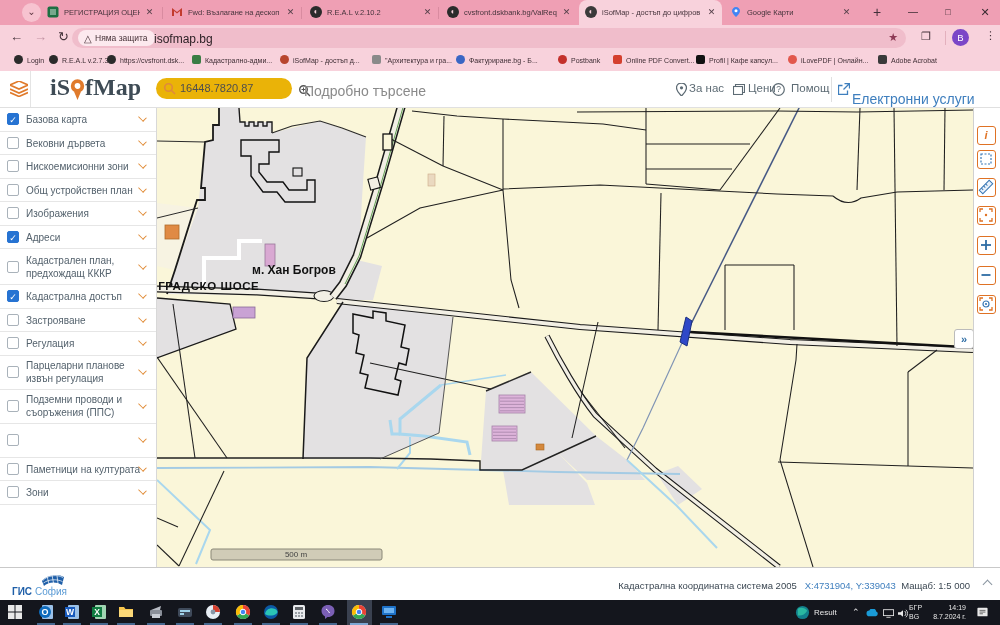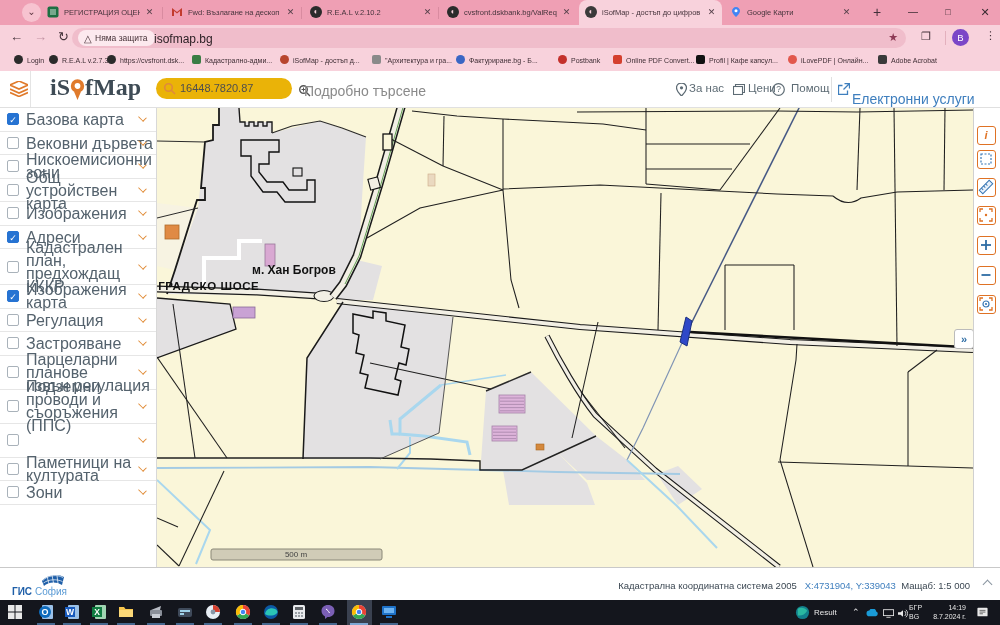--- a/index.html
+++ b/index.html
@@ -37,21 +37,21 @@
   #dsr { position:absolute; left:304px; top:12px; font-size:14px; color:#8a8a8a; }
   .hlink { position:absolute; top:11px; font-size:11.5px; color:#5d6b74; }
   #esv { position:absolute; top:11px; font-size:14px; color:#3f7fbe;margin-top:9px; }
   #hdiv2 { position:absolute; left:831px; top:6px; width:1px; height:25px; background:#e0e0e0; }
   
   #main { position:relative; width:1000px; height:459px; display:flex; }
   #sidebar { width:157px; height:459px; background:#fff; border-right:1px solid #d8d8d8; overflow:hidden; }
   .lrow { position:relative; border-bottom:1px solid #e6e6e6; }
   .lrow .cb { position:absolute; left:7px; top:50%; margin-top:-6px; width:12px; height:12px; border:1px solid #a9b2ba; border-radius:2px; background:#fff; }
   .lrow .cb.on { background:#2673d2; border-color:#2673d2; color:#fff; font-size:9px; line-height:12px; text-align:center; }
-  .lrow .lt { position:absolute; left:26px; top:50%; transform:translateY(-50%); font-size:16px; color:#54626d; line-height:13px; }
+  .lrow .lt { position:absolute; left:26px; top:50%; transform:translateY(-50%); font-size:10px; color:#54626d; line-height:13px; }
   .lrow .ch { position:absolute; right:8px; top:50%; margin-top:-5px; width:9px; height:9px; }
   .lrow .ch:before { content:""; position:absolute; left:0; top:0px; width:6px; height:6px; border-right:1.6px solid #e08a35; border-bottom:1.6px solid #e08a35; transform:rotate(45deg) scale(1,0.75); }
   .r1 { height:23.5px; }
   .r2 { height:34px; }
   #mapbox { position:relative; width:816px; height:459px; background:#faf6d9; overflow:hidden; }
   #toolstrip { position:relative; width:26px; height:459px; background:#fff; border-left:1px solid #d0d0d0; }
   .mtool { position:absolute; left:3px; width:19px; height:19px; background:#fff; border:1.5px solid #df7224; border-radius:3px; }
   #expbtn { position:absolute; left:797px; top:221px; width:20px; height:20px; background:#fff; border:1px solid #bbb; border-radius:3px; color:#2e6da4; font-size:11px; font-weight:bold; text-align:center; line-height:19px; }
   
   #statusbar { position:relative; width:1000px; height:33px; background:#fff; border-top:1px solid #c9c9c9; }
@@ -213,51 +213,51 @@
         <span class="lt">Вековни дървета</span>
         <span class="ch"></span>
       </div>
     <div class="lrow r1">
         <span class="cb"></span>
         <span class="lt">Нискоемисионни зони</span>
         <span class="ch"></span>
       </div>
     <div class="lrow r1">
         <span class="cb"></span>
-        <span class="lt">Общ устройствен карта</span>
+        <span class="lt">Общ устройствен план</span>
         <span class="ch"></span>
       </div>
     <div class="lrow r1">
         <span class="cb"></span>
         <span class="lt">Изображения</span>
         <span class="ch"></span>
       </div>
     <div class="lrow r1">
         <span class="cb on">✓</span>
         <span class="lt">Адреси</span>
         <span class="ch"></span>
       </div>
     <div class="lrow" style="height:36px;">
         <span class="cb"></span>
         <span class="lt">Кадастрален план,<br>предхождащ КККР</span>
         <span class="ch"></span>
       </div>
     <div class="lrow r1">
         <span class="cb on">✓</span>
-        <span class="lt">Изображения карта</span>
+        <span class="lt">Кадастрална достъп</span>
+        <span class="ch"></span>
+      </div>
+    <div class="lrow r1">
+        <span class="cb"></span>
+        <span class="lt">Застрояване</span>
         <span class="ch"></span>
       </div>
     <div class="lrow r1">
         <span class="cb"></span>
         <span class="lt">Регулация</span>
-        <span class="ch"></span>
-      </div>
-    <div class="lrow r1">
-        <span class="cb"></span>
-        <span class="lt">Застрояване</span>
         <span class="ch"></span>
       </div>
     <div class="lrow r2">
         <span class="cb"></span>
         <span class="lt">Парцеларни планове<br>извън регулация</span>
         <span class="ch"></span>
       </div>
     <div class="lrow r2">
         <span class="cb"></span>
         <span class="lt">Подземни проводи и<br>съоръжения (ППС)</span>

